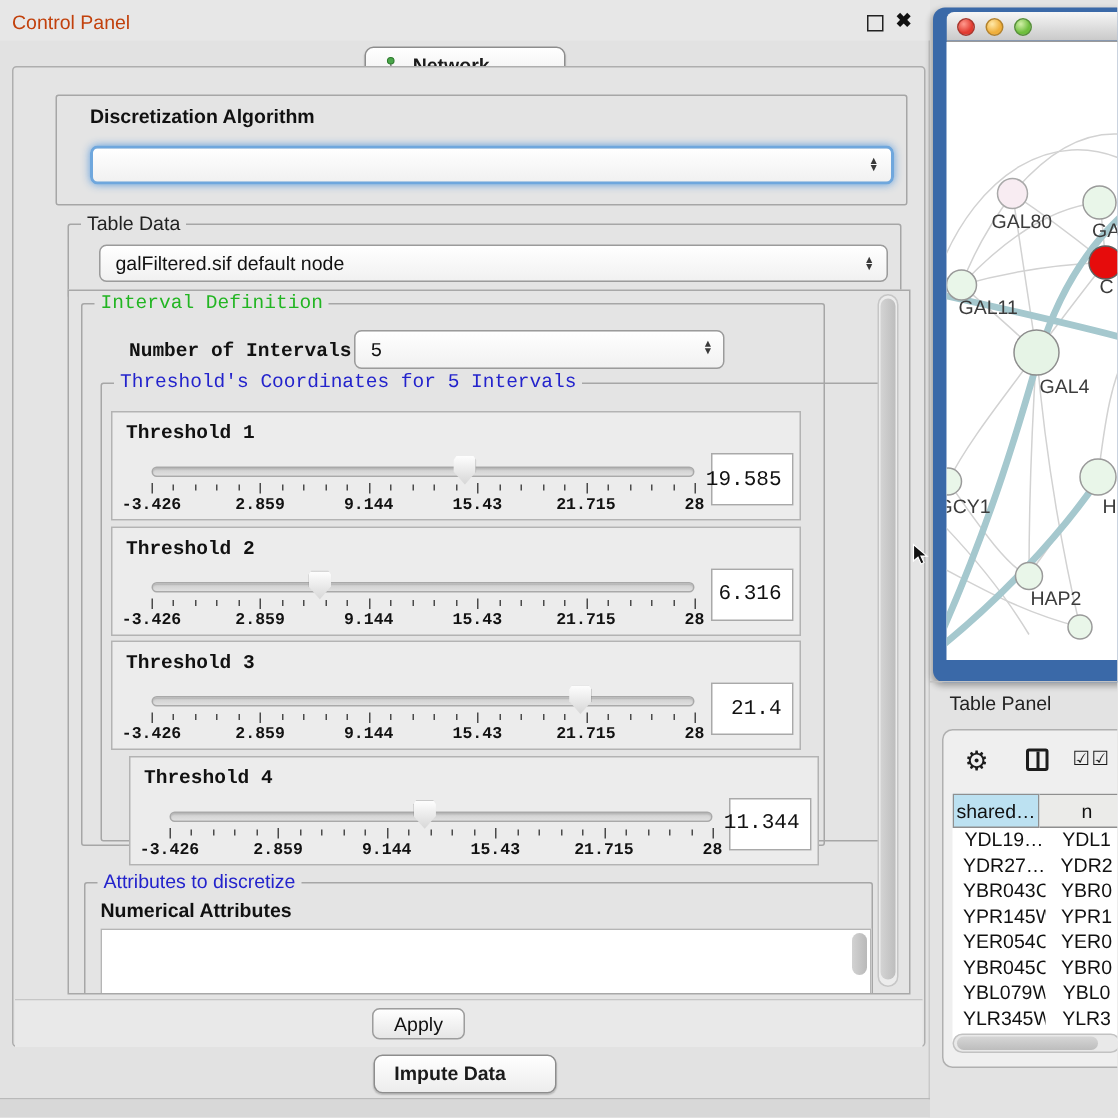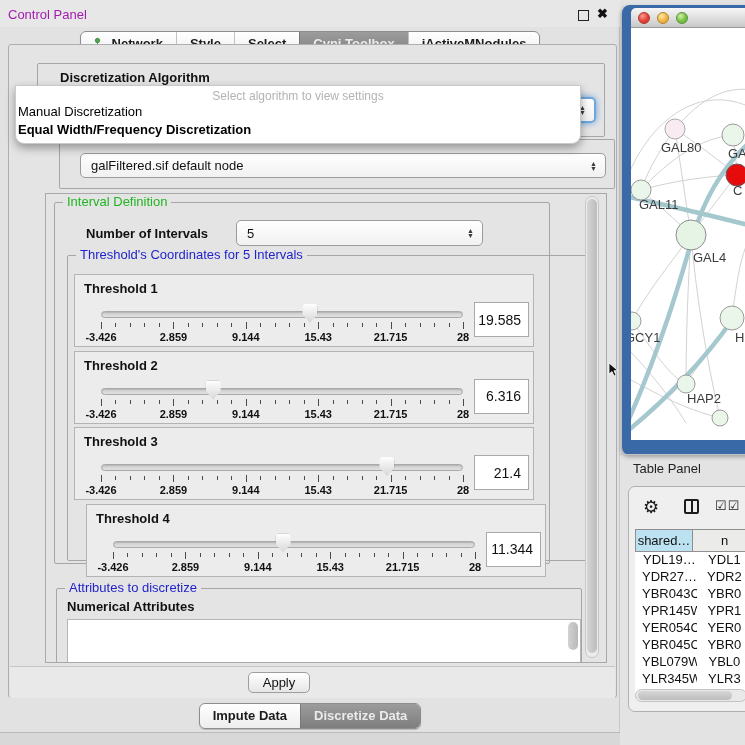--- a/index.html
+++ b/index.html
@@ -1,28 +1,28 @@
 <!DOCTYPE html>
 <html><head>
 <meta charset="utf-8">
 <style>
   html,body{margin:0;padding:0;background:#e3e3e3;}
   .root{position:relative;width:745px;height:745px;overflow:hidden;background:#e3e3e3;
         font-family:"Liberation Sans",sans-serif;font-size:13px;color:#111;}
   
   .cpanel{position:absolute;left:0;top:0;width:620px;height:745px;background:#e2e2e2;border-right:1px solid #c9c9c9;box-sizing:border-box;}
   .cp-header{position:absolute;left:0;top:0;width:620px;height:27px;background:#e7e7e7;}
-  .cp-title{position:absolute;left:8px;top:7px;font-size:13px;color:#a21caf;}
+  .cp-title{position:absolute;left:8px;top:7px;font-size:13px;color:#c2410c;}
   .float-btn{position:absolute;left:578px;top:10px;width:9px;height:9px;border:1.5px solid #222;background:transparent;}
   .close-btn{position:absolute;left:597px;top:6px;font-size:13px;font-weight:bold;color:#111;}
   .seg-wrap{position:absolute;left:0;width:620px;display:flex;justify-content:center;}
   .seg-wrap.top{top:31px;}
   .seg-wrap.bottom{top:703px;}
   .seggroup{display:inline-flex;border:1px solid #8d8d8d;border-radius:6px;overflow:hidden;
-            background:linear-gradient(#ffffff,#ededed);height:24px;box-shadow:0 1px 1px rgba(0,0,0,.18);}
+            background:linear-gradient(#ffffff,#ededed);height:24px;box-shadow:0 1px 1px rgba(0,0,0,.18);flex-direction:column;}
   .seg{padding:0 13px;line-height:24px;font-size:13px;font-weight:600;color:#1b1b1b;
        border-left:1px solid #c2c2c2;display:flex;align-items:center;gap:5px;white-space:nowrap;}
   .seg:first-child{border-left:none;}
   .seg.sel{background:linear-gradient(#9c9c9c,#7e7e7e);color:#ebebeb;border-left-color:#787878;}
   .content{position:absolute;left:8px;top:44px;width:609px;height:654px;background:#e4e4e4;
            border:1px solid #aeaeae;border-radius:3px;box-sizing:border-box;}
   .group{position:absolute;border:1px solid #a6a6a6;border-radius:2px;}
   .gtitle{position:absolute;top:-9px;left:8px;background:#e4e4e4;padding:0 4px;font-size:13px;white-space:nowrap;}
   .gtitle.black-bold{font-weight:bold;color:#111;top:6px;left:18px;background:transparent;}
   .gtitle.green{color:#22b522;}
@@ -144,39 +144,32 @@
 
     <div class="content">
 
       <div class="group" style="left:28px;top:18px;width:566px;height:72px;">
         <span class="gtitle black-bold">Discretization Algorithm</span>
         <div class="combo focus" style="left:22px;top:33px;width:536px;height:26px;">
           <span class="stepper">▲<br>▼</span>
         </div>
       </div>
 
-      <div class="popup">
-        <div class="hint">Select algorithm to view settings</div>
-        <div id="popup-opts">
-            <div class="opt">Manual Discretization</div>
-            <div class="opt">Equal Width/Frequency Discretization</div>
-          </div>
-      </div>
-
-      <div class="group" style="left:36px;top:94px;width:554px;height:48px;margin-left:14px;">
+
+      <div class="group" style="left:36px;top:104px;width:554px;height:48px;">
         <span class="gtitle" style="color:#222;">Table Data</span>
         <div class="combo" style="left:20px;top:13px;width:526px;height:25px;">
           <span>galFiltered.sif default node</span>
           <span class="stepper">▲<br>▼</span>
         </div>
       </div>
 
       <div class="scrollpane">
 
-        <div class="group" style="left:8px;top:8px;width:494px;height:360px;">
+        <div class="group" style="left:8px;top:8px;width:494px;height:360px;font-family:Liberation Mono, monospace;">
           <span class="gtitle green">Interval Definition</span>
 
           <span style="position:absolute;left:31px;top:23px;font-weight:bold;">Number of Intervals</span>
           <div class="combo" style="left:181px;top:17px;width:247px;height:26px;">
             <span>5</span>
             <span class="stepper">▲<br>▼</span>
           </div>
 
           <div class="group" style="left:12px;top:52px;width:474px;height:304px;padding-left:48px;">
             <span class="gtitle blue">Threshold's Coordinates for 5 Intervals</span>

